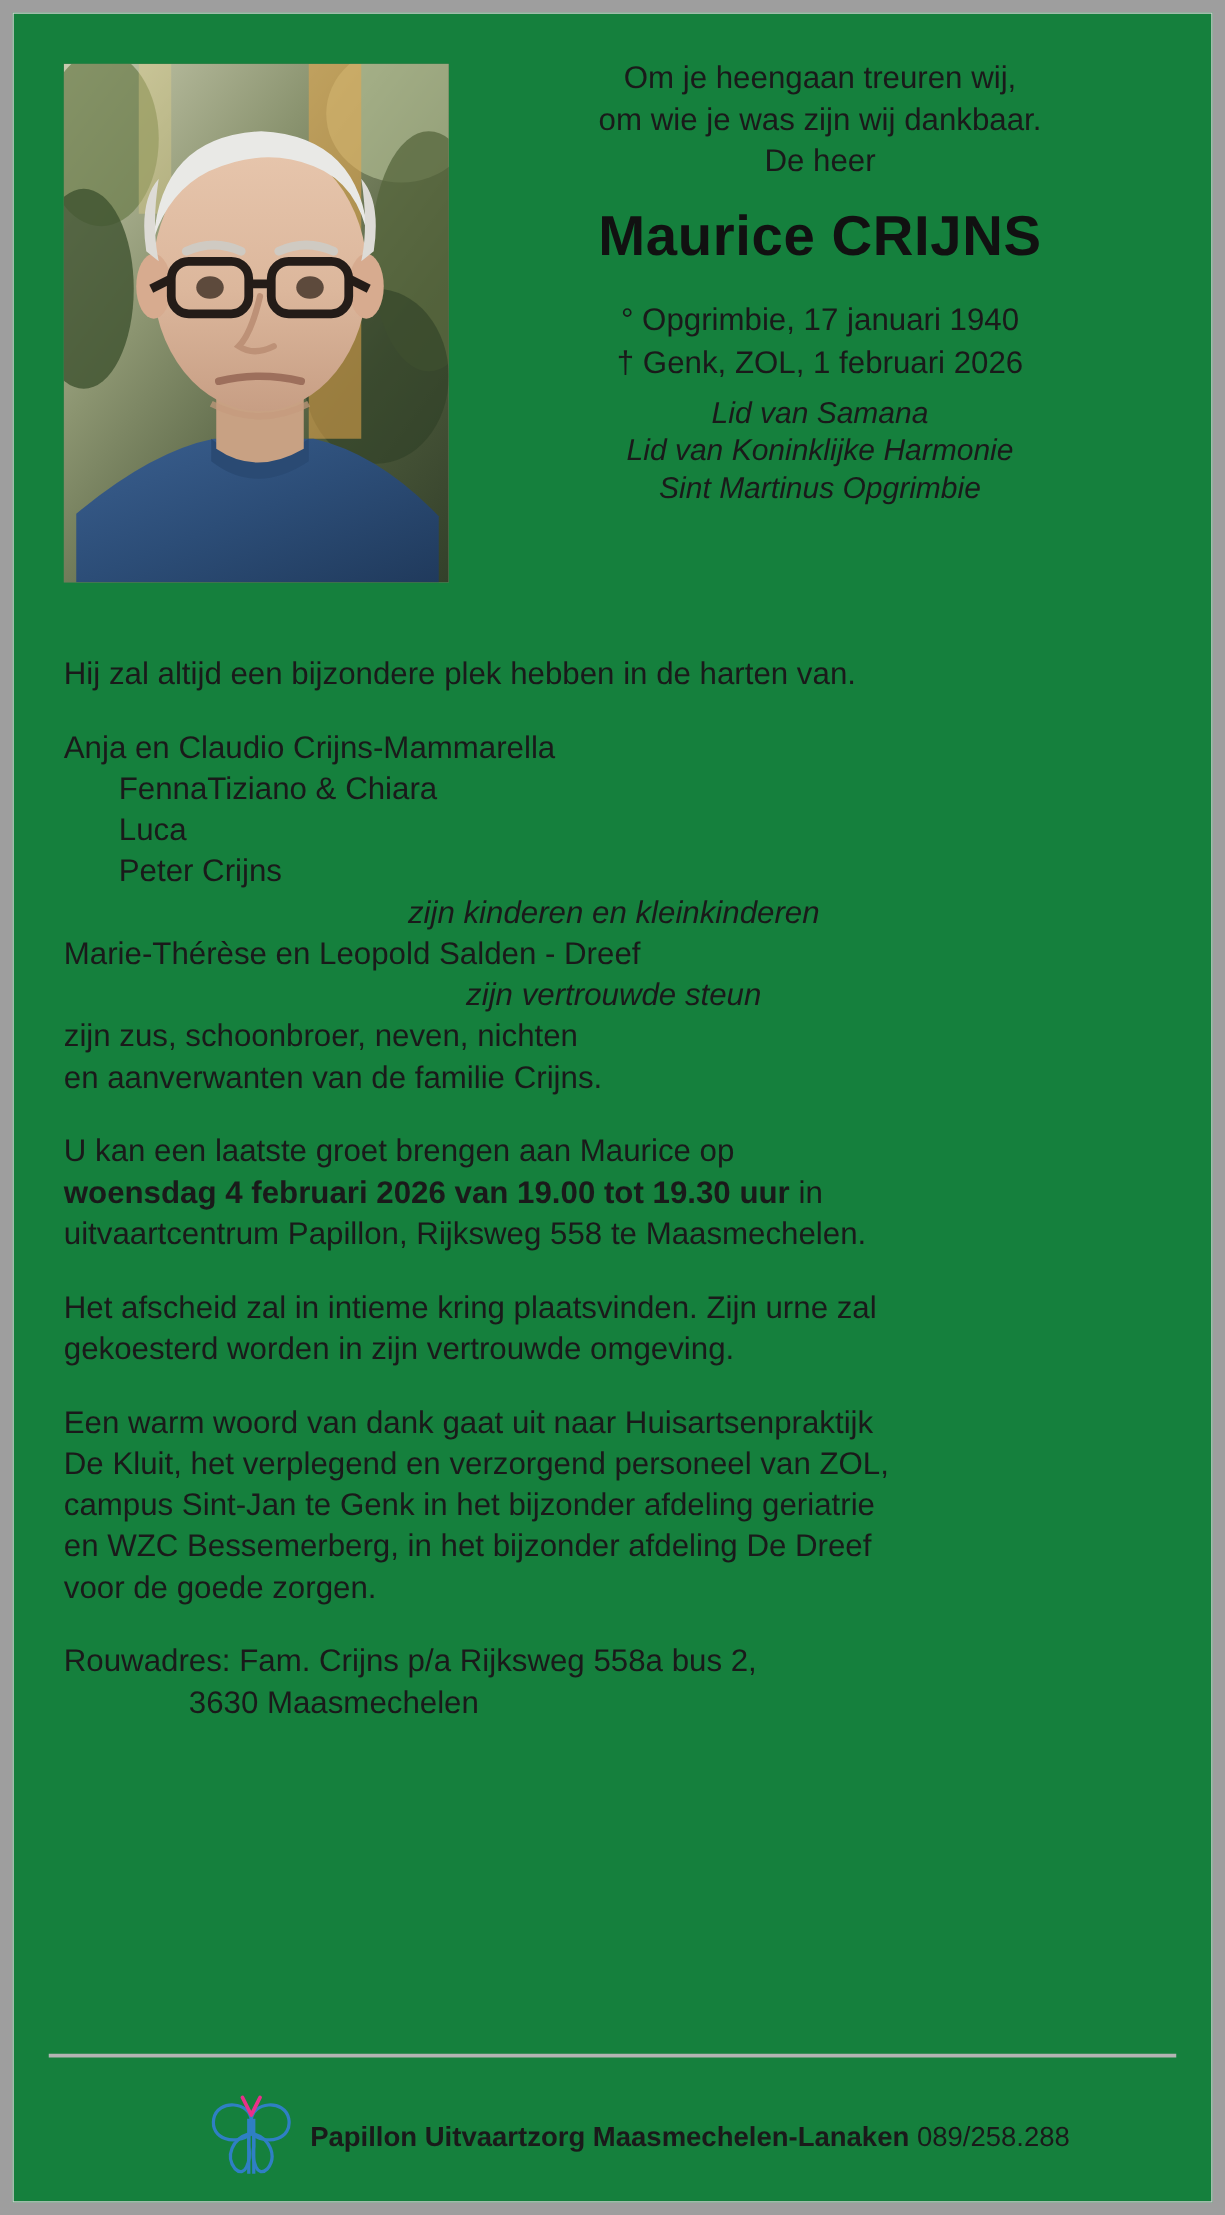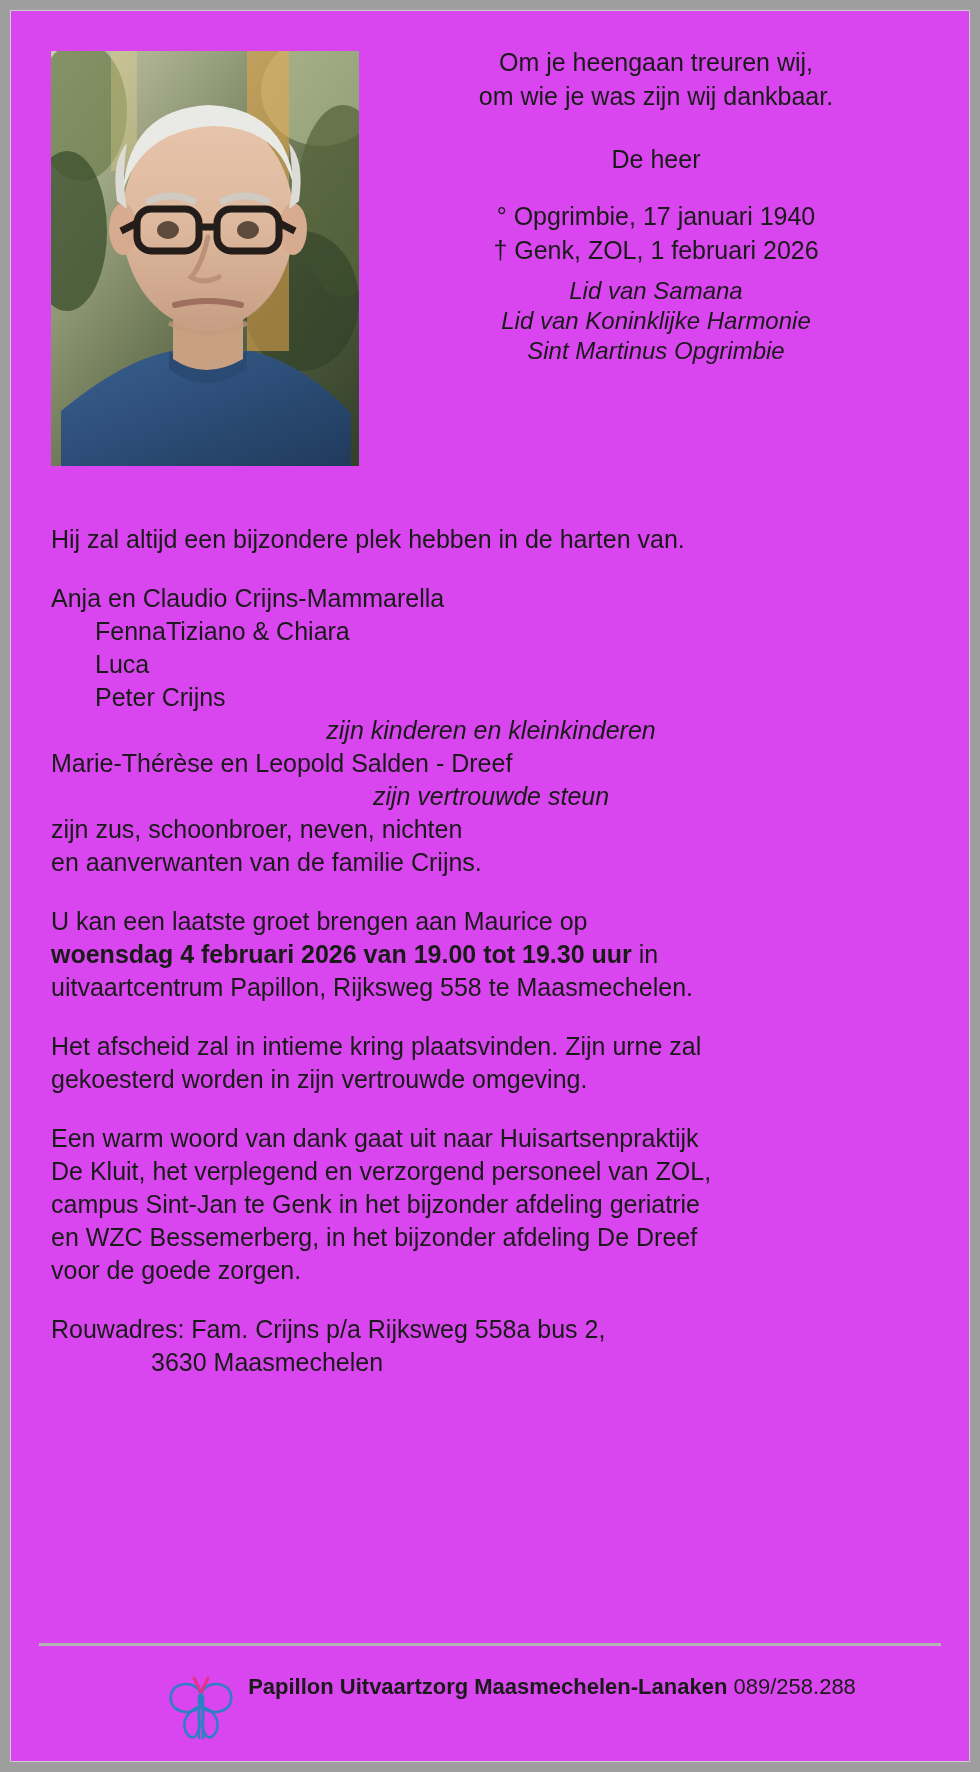--- a/index.html
+++ b/index.html
@@ -14,21 +14,21 @@
     color: #1a1a1a;
     overflow: hidden;
   }
 
   .card {
     position: absolute;
     left: 10px;
     top: 10px;
     width: 960px;
     height: 1752px;
-    background: #d946ef;
+    background: #15803d;
     box-sizing: border-box;
     border: 1px solid #cfcfcf;
     overflow: hidden;
   }
 
   
   .top {
     position: relative;
     height: 470px;
   }
@@ -53,21 +53,20 @@
   }
 
   .verse {
     font-size: 25px;
     line-height: 34px;
     color: #1a1a1a;
     white-space: pre-line;
   }
 
   .deheer {
-    margin-top: 30px;
     font-size: 25px;
     line-height: 32px;
   }
 
   .fullname {
     margin-top: 18px;
     font-size: 45px;
     font-weight: bold;
     letter-spacing: 0.5px;
     line-height: 52px;
@@ -128,20 +127,21 @@
   .footer-rule {
     position: absolute;
     left: 28px;
     right: 28px;
     top: 0;
     height: 3px;
     background: #b4b4b4;
   }
   .footer-inner {
     display: flex;
+    align-items: center;
     justify-content: center;
     padding-top: 16px;
     margin-left: 40px;
   }
   .logo {
     width: 74px;
     height: 74px;
     flex: 0 0 74px;
     margin-right: 10px;
   }
@@ -233,20 +233,21 @@
 
           <path d="M118 272 Q157 292 196 272" stroke="#c59a7e" stroke-width="5" fill="none" opacity="0.7"></path>
         </g>
       </svg>
     </div>
 
     <div class="header-block">
       <div class="verse">Om je heengaan treuren wij,
 om wie je was zijn wij dankbaar.</div>
       <div class="deheer">De heer</div>
+      <div class="fullname">Maurice CRIJNS</div>
       <div class="dates">° Opgrimbie, 17 januari 1940
 † Genk, ZOL, 1 februari 2026</div>
       <div class="memberships">Lid van Samana
 Lid van Koninklijke Harmonie
 Sint Martinus Opgrimbie</div>
     </div>
   </div>
 
   <div class="body">
 

